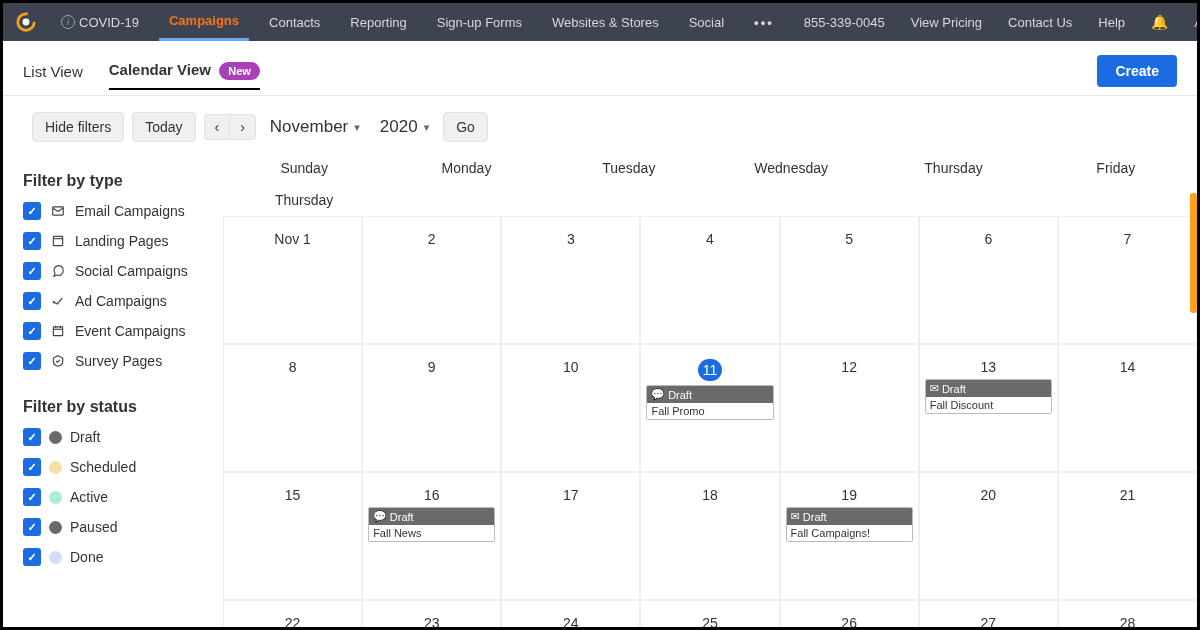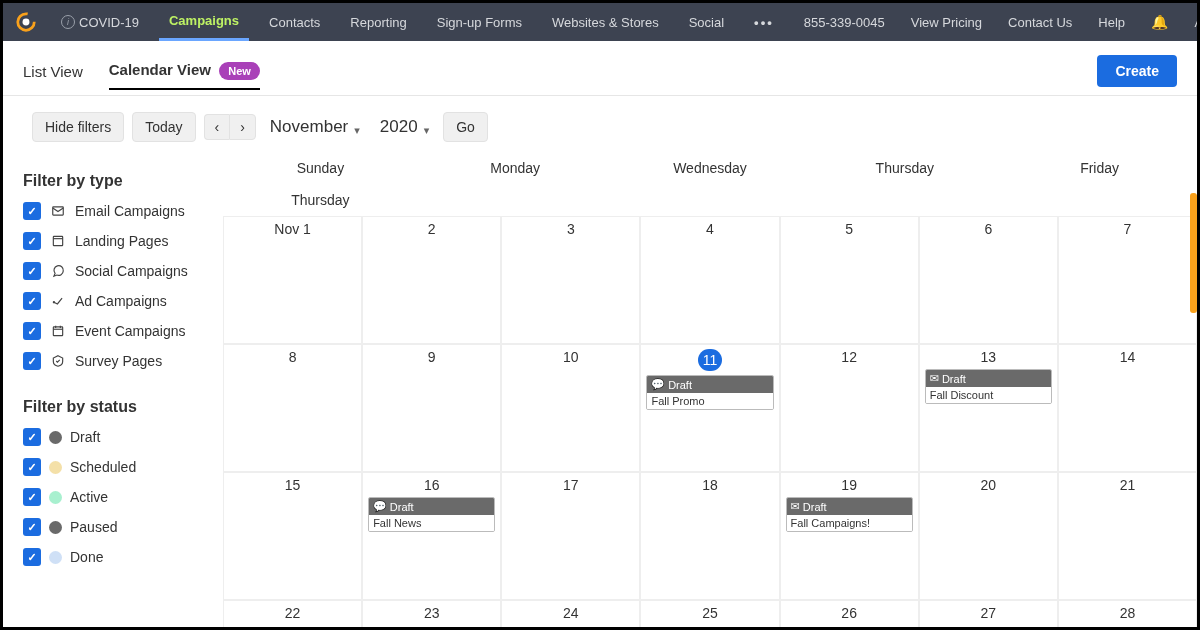--- a/index.html
+++ b/index.html
@@ -25,21 +25,21 @@
   font-size: 13px;
 }
 .topnav .logo {
   width: 26px; height: 26px;
   border-radius: 50%;
   display:flex; align-items:center; justify-content:center;
   margin-right: 4px;
 }
 .topnav .logo svg{display:block}
 .topnav .nav-item { padding: 0 10px; height: 38px; display:flex; align-items:center; cursor:pointer; white-space: nowrap;}
-.topnav .nav-item.active { color:#bef264; font-weight:600; border-bottom: 3px solid #6aa6ff; }
+.topnav .nav-item.active { color:#f97316; font-weight:600; border-bottom: 3px solid #6aa6ff; }
 .topnav .info-ico{width:14px;height:14px;border:1.5px solid #9aa0aa;border-radius:50%;display:inline-flex;align-items:center;justify-content:center;font-size:9px;font-style:italic;margin-right:4px;color:#9aa0aa}
 .topnav .ellipsis{letter-spacing:2px;font-weight:bold}
 .topnav .right { margin-left:auto; display:flex; align-items:center; gap:6px;}
 .topnav .bell{font-size:14px;color:#aeb2bb}
 .scroll-indicator{position:absolute;right:0;top:190px;width:7px;height:120px;background:#f9a11b;border-radius:3px;}
 .viewbar {
   display:flex; align-items:center;
   padding: 14px 20px 8px 20px;
   border-bottom: 1px solid #e6e6e6;
   gap: 26px;
@@ -47,34 +47,34 @@
 .viewbar .view-item{font-size:15px; cursor:pointer;}
 .viewbar .view-item.active{font-weight:600; border-bottom:2px solid #000; padding-bottom:10px; margin-bottom:-9px;}
 .viewbar .new-badge{background:#a940b8;color:#fff;font-size:11px;padding:3px 9px;border-radius:10px;margin-left:4px;}
 .viewbar .create-btn{margin-left:auto;background:#1b6ce0;color:#fff;padding:8px 18px;border-radius:4px;font-weight:600;cursor:pointer;}
 .toolbar{display:flex;align-items:center;gap:8px;padding:16px 20px 10px 29px;}
 .btn-light{background:#f0f0f0;border:1px solid #e2e2e2;padding:6px 12px;border-radius:4px;cursor:pointer;font-size:14px;}
 .nav-arrows{display:flex;}
 .nav-arrows .arrow{background:#f0f0f0;border:1px solid #e2e2e2;padding:4px 10px;cursor:pointer;font-size:14px;}
 .nav-arrows .arrow:first-child{border-radius:4px 0 0 4px;border-right:none}
 .nav-arrows .arrow:last-child{border-radius:0 4px 4px 0}
-.month-sel, .year-sel{display:flex;align-items:flex-end;gap:6px;font-size:17px;font-weight:500;margin:0 6px;cursor:pointer}
+.month-sel, .year-sel{display:flex;align-items:center;gap:6px;font-size:17px;font-weight:500;margin:0 6px;cursor:pointer}
 .chev{font-size:11px;color:#666}
 .main{display:flex;padding:0 0 0 20px;}
 .sidebar{width:200px;flex:none;padding-top:12px;padding-right:6px}
 .sidebar h4{font-size:16px;font-weight:600;margin-bottom:12px;margin-top:8px}
 .filter-item{display:flex;align-items:center;gap:8px;margin-bottom:12px;cursor:pointer}
 .chk{width:18px;height:18px;background:#1b6ce0;border-radius:3px;display:flex;align-items:center;justify-content:center;color:#fff;font-size:11px;font-weight:bold;flex:none}
 .type-ico{width:18px;height:14px;display:flex;align-items:center;justify-content:center;flex:none;color:#444}
 .status-dot{width:13px;height:13px;border-radius:50%;flex:none}
 .calendar{flex:1;}
-.cal-head{display:grid;grid-template-columns:repeat(5,1fr);}
+.cal-head{display:grid;grid-template-columns:repeat(6,1fr);}
 .cal-head div{text-align:center;padding:8px 0;font-size:14px;color:#333}
 .cal-grid{display:grid;grid-template-columns:repeat(7,1fr);}
-.cell{border:1px solid #eee;height:128px;padding:4px 4px;position:relative;overflow:hidden}
+.cell{border:1px solid #eee;height:128px;padding:14px 4px;position:relative;overflow:hidden}
 .cell .daynum{font-size:14px;text-align:center;margin-bottom:4px}
 .cell .daynum.today span{background:#1b6ce0;color:#fff;display:inline-block;width:24px;height:22px;line-height:22px;border-radius:11px;}
 .event{margin:2px 1px;border:1px solid #bbb;border-radius:2px;overflow:hidden;font-size:11px}
 .event .ehead{background:#6a6a6a;color:#fff;padding:2px 4px;display:flex;align-items:center;gap:3px}
 .event .ehead .eico{font-size:11px}
 .event .etitle{padding:2px 4px;background:#fff}
 .filter-label{font-size:14px}
 </style>
 </head>
 <body>
@@ -226,20 +226,21 @@
           <span class="chk">✓</span>
           <span class="status-dot" style="background:#cfe0f6"></span>
           <span class="filter-label">Done</span>
         </div>
       </div>
   </div>
   <div class="calendar">
     <div class="cal-head" id="cal-head">
         <div>Sunday</div>
         <div>Monday</div>
+        <div>Tuesday</div>
         <div>Wednesday</div>
         <div>Thursday</div>
         <div>Friday</div>
         <div>Thursday</div>
       </div>
     <div class="cal-grid" id="cal-grid">
         <div class="cell">
           <div class="daynum"><span>Nov 1</span></div>
         </div>
         <div class="cell">

